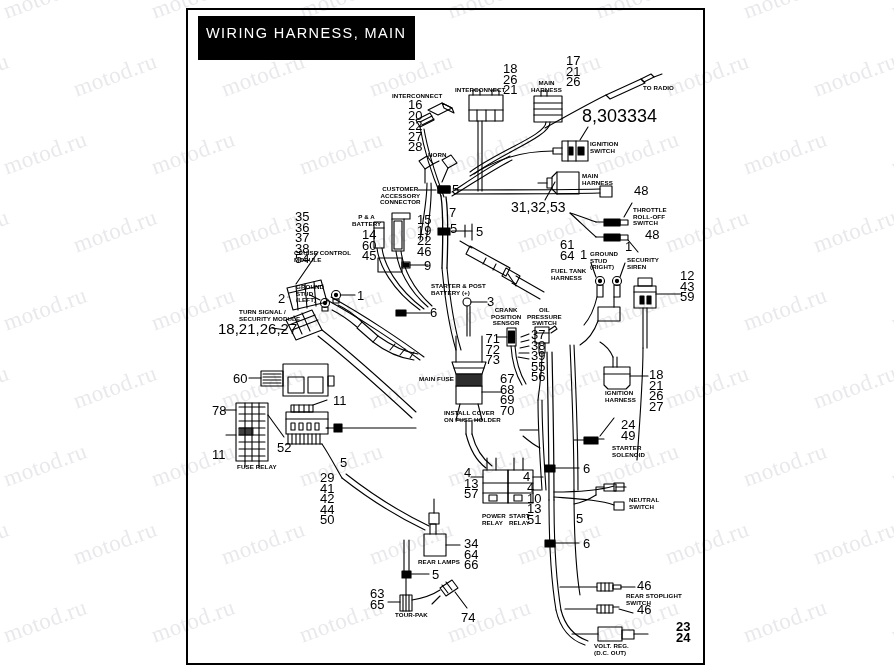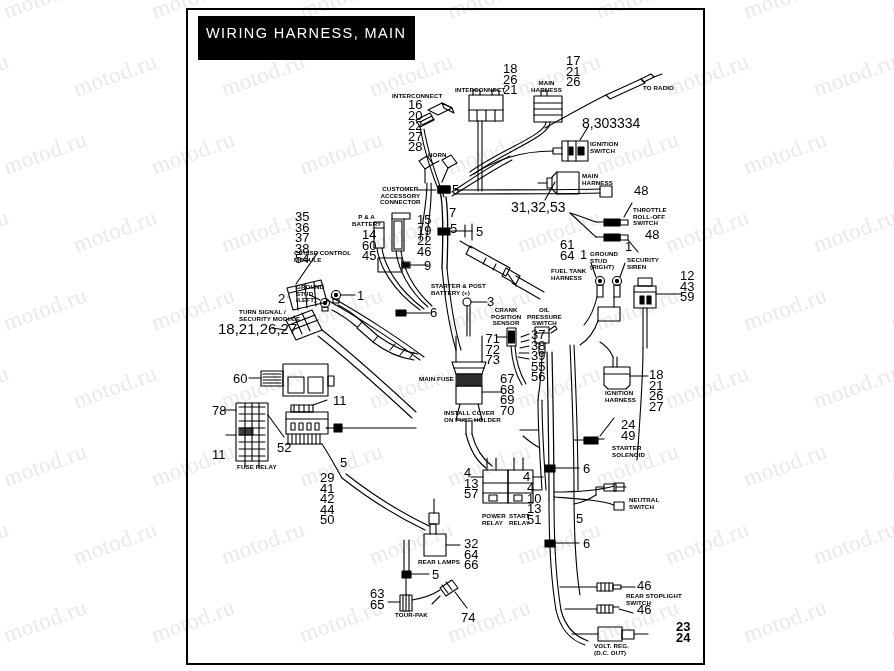--- a/index.html
+++ b/index.html
@@ -603,21 +603,21 @@
 20
 22
 27
 28</div>
 <div class="lbl numcol" style="left:503px;top:64px;">18
 26
 21</div>
 <div class="lbl numcol" style="left:566px;top:56px;">17
 21
 26</div>
-<div class="lbl num" style="left:582px;top:116px;font-size:14px;">8,303334</div>
+<div class="lbl num" style="left:582px;top:107px;font-size:18px;">8,303334</div>
 <div class="lbl numcol" style="left:295px;top:212px;text-align:center;">35
 36
 37
 38
 54</div>
 <div class="lbl numcol" style="left:362px;top:230px;">14
 60
 45</div>
 <div class="lbl numcol" style="left:417px;top:215px;">15
 19
@@ -676,21 +676,21 @@
 13
 57</div>
 <div class="lbl num" style="left:523px;top:470px;">4</div>
 <div class="lbl numcol" style="left:527px;top:483px;">4
 10
 13
 51</div>
 <div class="lbl num" style="left:583px;top:462px;">6</div>
 <div class="lbl num" style="left:576px;top:512px;">5</div>
 <div class="lbl num" style="left:583px;top:537px;">6</div>
-<div class="lbl numcol" style="left:464px;top:539px;">32
+<div class="lbl numcol" style="left:464px;top:539px;">34
 64
 66</div>
 <div class="lbl num" style="left:432px;top:568px;">5</div>
 <div class="lbl numcol" style="left:370px;top:589px;">63
 65</div>
 <div class="lbl num" style="left:461px;top:611px;">74</div>
 <div class="lbl num" style="left:637px;top:579px;">46</div>
 <div class="lbl num" style="left:637px;top:603px;">46</div>
 <div class="lbl numcol" style="left:676px;top:622px;font-weight:bold;">23
 24</div>

